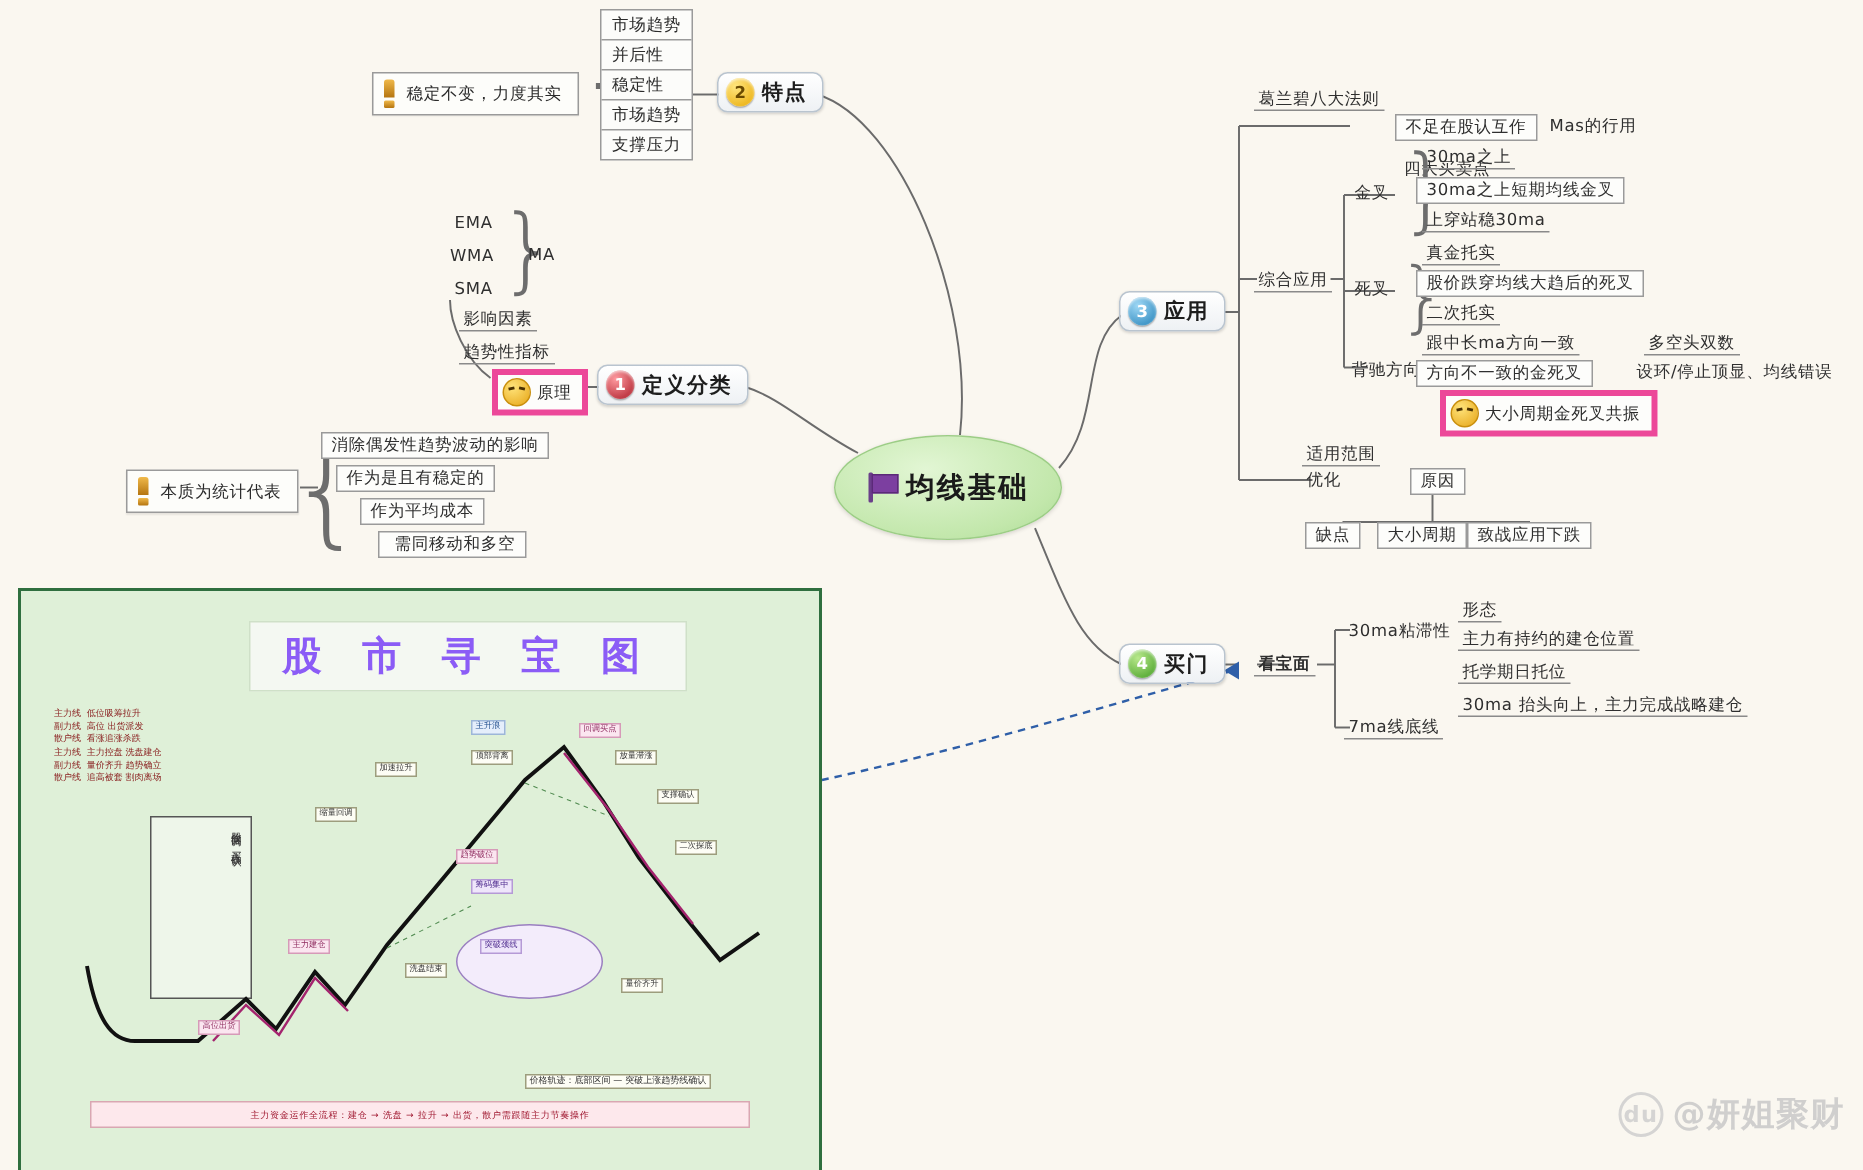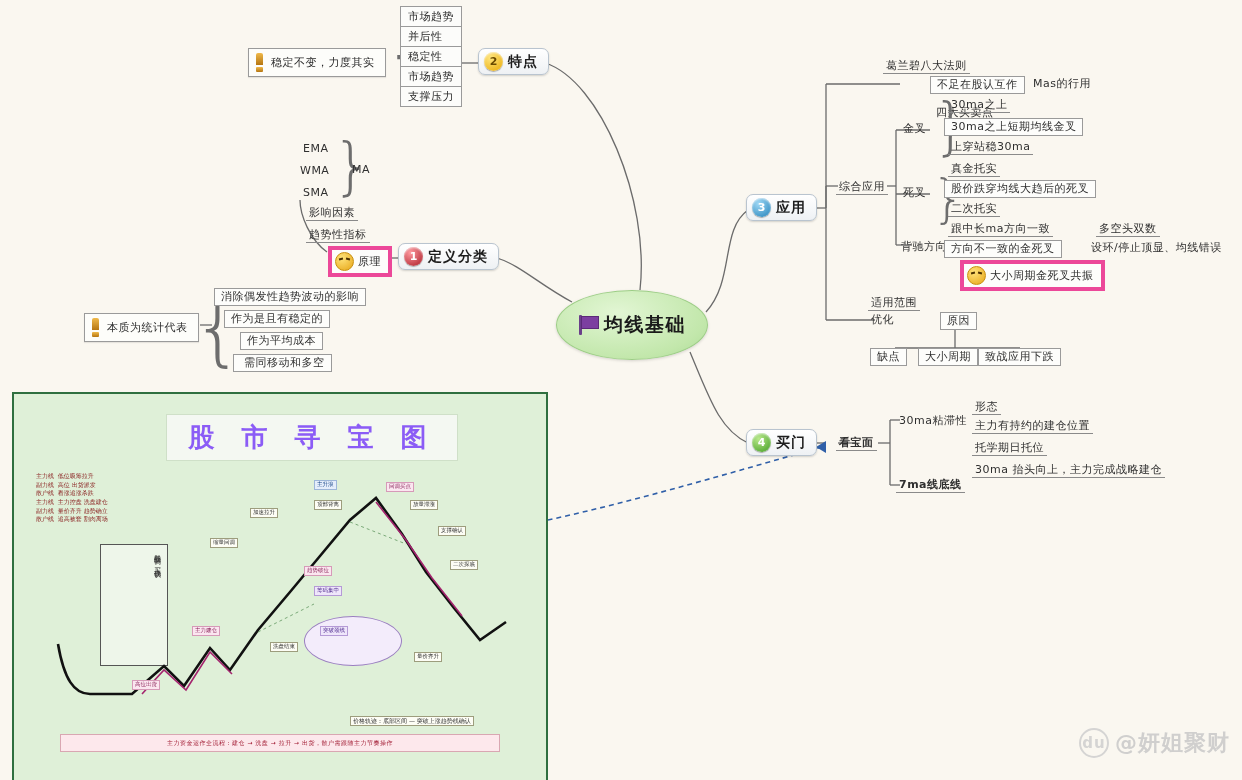--- a/index.html
+++ b/index.html
@@ -290,23 +290,23 @@
     <span class="bang">
         <span class="bar"></span>
         <span class="dot"></span>
       </span>
     <span>本质为统计代表</span>
   </div>
   <div class="brace" style="left:192px;top:286px;font-size:82px;">{</div>
   <div class="node boxed" style="left:214px;top:288px;">消除偶发性趋势波动的影响</div>
   <div class="node boxed" style="left:224px;top:310px;">作为是且有稳定的</div>
   <div class="node boxed" style="left:240px;top:332px;">作为平均成本</div>
-  <div class="node boxed" style="left:233px;top:354px;padding-left:10px;">需同移动和多空</div>
-
-  <div class="node leaf" style="left:836px;top:59px;margin-left:47px;">葛兰碧八大法则</div>
+  <div class="node boxed" style="left:252px;top:354px;padding-left:10px;">需同移动和多空</div>
+
+  <div class="node leaf" style="left:836px;top:59px;">葛兰碧八大法则</div>
   <div class="node plain" style="left:936px;top:59px;margin-top:48px;">四大买卖点</div>
   <div class="node boxed" style="left:930px;top:76px;">不足在股认互作</div>
   <div class="node leaf" style="left:1030px;top:77px;border-bottom:none;">Mas的行用</div>
 
   <div class="node leaf" style="left:836px;top:180px;">综合应用</div>
 
   <div class="node leaf" style="left:900px;top:122px;border-bottom:none;">金叉</div>
   <div class="brace" style="left:930px;top:95px;font-size:62px;transform:scaleX(-1);">{</div>
   <div class="node leaf" style="left:948px;top:98px;">30ma之上</div>
   <div class="node boxed" style="left:944px;top:118px;">30ma之上短期均线金叉</div>
@@ -334,21 +334,21 @@
   <div class="node boxed" style="left:870px;top:348px;">缺点</div>
   <div class="node boxed" style="left:918px;top:348px;">大小周期</div>
   <div class="node boxed" style="left:978px;top:348px;">致战应用下跌</div>
 
   <div class="node leaf" style="left:836px;top:436px;font-weight:bold;">看宝面</div>
   <div class="node leaf" style="left:896px;top:414px;border-bottom:none;">30ma粘滞性</div>
   <div class="node leaf" style="left:972px;top:400px;">形态</div>
   <div class="node leaf" style="left:972px;top:419px;">主力有持约的建仓位置</div>
   <div class="node leaf" style="left:972px;top:441px;">托学期日托位</div>
   <div class="node leaf" style="left:972px;top:463px;">30ma 抬头向上，主力完成战略建仓</div>
-  <div class="node leaf" style="left:896px;top:478px;font-weight:bold;">7ma线底线</div>
+  <div class="node leaf" style="left:896px;top:478px;">7ma线底线</div>
 
   <div id="picture">
     <div id="pic-title">股 市 寻 宝 图</div>
     <div id="pic-legend">主力线  低位吸筹拉升
 副力线  高位 出货派发
 散户线  看涨追涨杀跌
 主力线  主力控盘 洗盘建仓
 副力线  量价齐升 趋势确立
 散户线  追高被套 割肉离场</div>
     <div id="pic-note">股价回调 买点确认</div>

